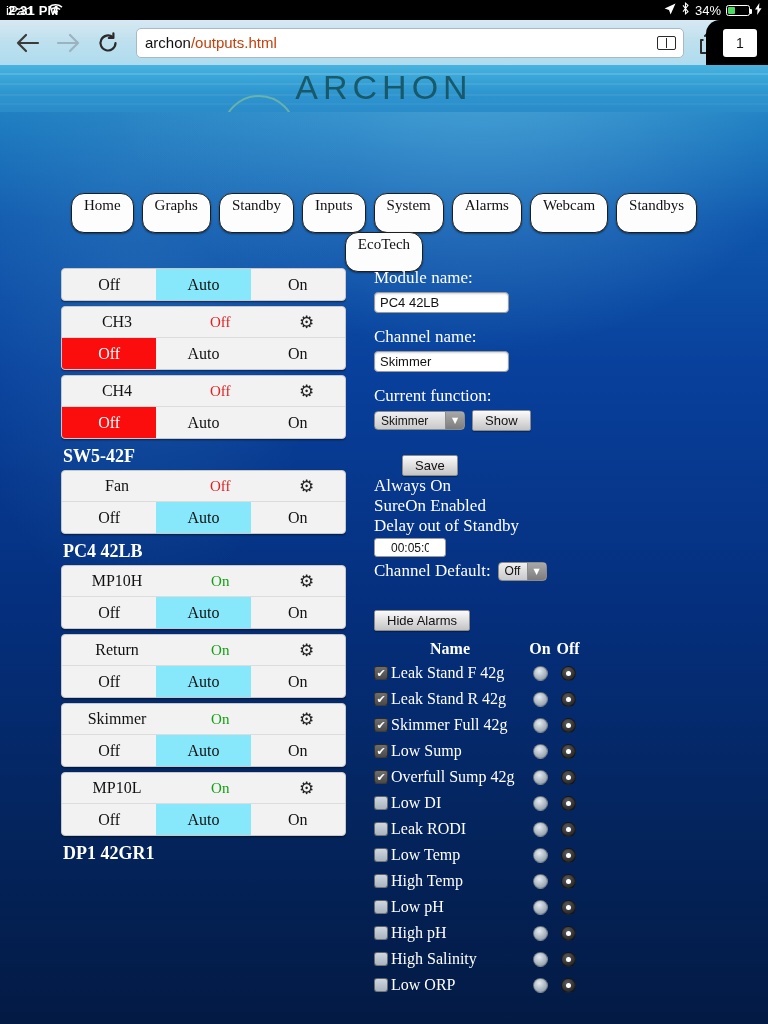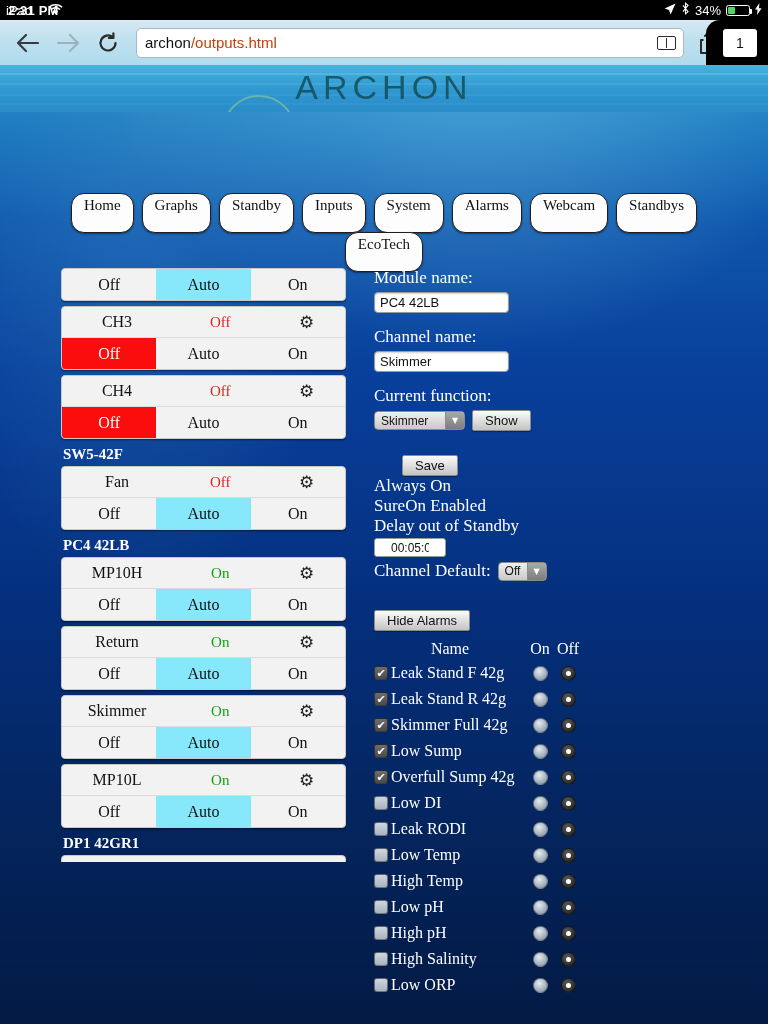--- a/index.html
+++ b/index.html
@@ -147,21 +147,21 @@
     white-space: nowrap;
   }
 
   
   #channels {
     position: absolute; left: 61px; top: 203px;
     width: 285px; height: 594px;
     overflow: hidden;
   }
   .group-label {
-    color: #fff; font-weight: bold; font-size: 15px;
+    color: #fff; font-weight: bold; font-size: 18px;
     font-family: "Liberation Serif", serif;
     padding: 2px 0 3px 2px;
   }
   .ch-card {
     background: #f2f2f2;
     border: 1px solid #c8c8c8;
     border-radius: 4px;
     margin-bottom: 5px;
     box-shadow: 0 1px 2px rgba(0,0,0,.5);
     overflow: hidden;
@@ -243,21 +243,21 @@
     vertical-align: middle;
   }
   .statline {
     color: #fff; font-size: 17px; font-family: "Liberation Serif", serif;
     line-height: 1.18;
   }
   .inline-row { display: flex; align-items: center; gap: 7px; }
 
   
   #alarm-head {
-    display: flex; color: #fff; font-weight: normal; font-size: 16px;
+    display: flex; color: #fff; font-weight: bold; font-size: 16px;
     margin-top: 9px; margin-bottom: 2px;
   }
   #alarm-head .h-name { width: 152px; text-align: center; }
   #alarm-head .h-on   { width: 28px; text-align: center; }
   #alarm-head .h-off  { width: 28px; text-align: center; }
   .alarm-row {
     display: flex; align-items: center; height: 26px;
   }
   .alarm-left { display: flex; align-items: center; width: 152px; }
   .cbx {

